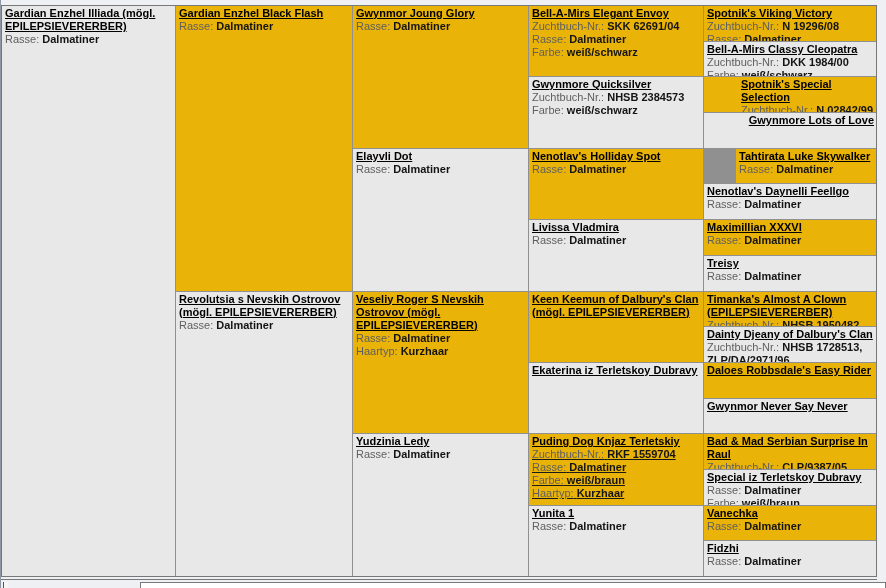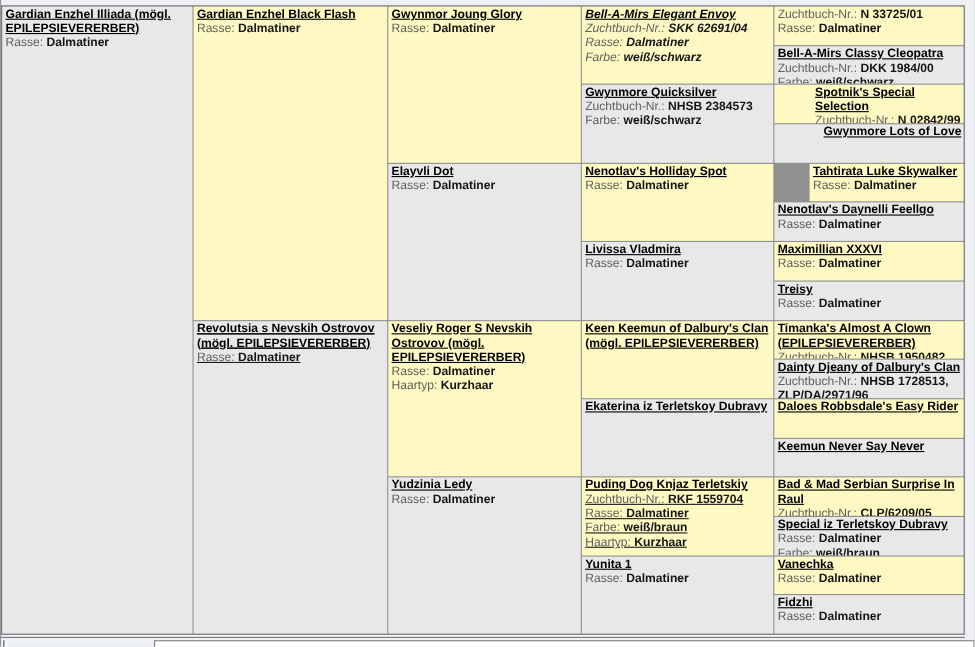--- a/index.html
+++ b/index.html
@@ -29,21 +29,21 @@
     background: #909090;          
     border: 1px solid #777777;
   }
   .cell {
     overflow: hidden;
     padding: 1px 2px 0 3px;
     font-size: 11px;
     line-height: 13px;
     color: #1a1a1a;
   }
-  .cell.white { background: #fef9c3; }
+  .cell.white { background: #eab308; }
   .cell.gray  { background: #e8e8e8; }
   .dog-name {
     font-weight: bold;
     text-decoration: underline;
     color: #000000;
     cursor: pointer;
   }
   .fld .lbl { color: #5f5f5f; font-weight: normal; }
   .fld .val { color: #141414; font-weight: bold; }
   .bottom-line {
@@ -75,42 +75,42 @@
   <div class="pedigree-wrap">
     <div class="pedigree" id="pedigree-grid">
         <div class="cell gray" style="grid-area: 1 / 1 / span 16;">
           <div><span class="dog-name">Gardian Enzhel Illiada (mögl. EPILEPSIEVERERBER)</span></div>
           <div class="fld"><span class="lbl">Rasse:</span> <span class="val">Dalmatiner</span></div>
         </div>
         <div class="cell white" style="grid-area: 1 / 2 / span 8;">
           <div><span class="dog-name">Gardian Enzhel Black Flash</span></div>
           <div class="fld"><span class="lbl">Rasse:</span> <span class="val">Dalmatiner</span></div>
         </div>
-        <div class="cell gray" style="grid-area: 9 / 2 / span 8; text-decoration: underline;">
+        <div class="cell gray" style="grid-area: 9 / 2 / span 8;">
           <div><span class="dog-name">Revolutsia s Nevskih Ostrovov (mögl. EPILEPSIEVERERBER)</span></div>
           <div class="fld"><span class="lbl">Rasse:</span> <span class="val">Dalmatiner</span></div>
         </div>
         <div class="cell white" style="grid-area: 1 / 3 / span 4;">
           <div><span class="dog-name">Gwynmor Joung Glory</span></div>
           <div class="fld"><span class="lbl">Rasse:</span> <span class="val">Dalmatiner</span></div>
         </div>
         <div class="cell gray" style="grid-area: 5 / 3 / span 4;">
           <div><span class="dog-name">Elayvli Dot</span></div>
           <div class="fld"><span class="lbl">Rasse:</span> <span class="val">Dalmatiner</span></div>
         </div>
         <div class="cell white" style="grid-area: 9 / 3 / span 4;">
           <div><span class="dog-name">Veseliy Roger S Nevskih Ostrovov (mögl. EPILEPSIEVERERBER)</span></div>
           <div class="fld"><span class="lbl">Rasse:</span> <span class="val">Dalmatiner</span></div>
           <div class="fld"><span class="lbl">Haartyp:</span> <span class="val">Kurzhaar</span></div>
         </div>
         <div class="cell gray" style="grid-area: 13 / 3 / span 4;">
           <div><span class="dog-name">Yudzinia Ledy</span></div>
           <div class="fld"><span class="lbl">Rasse:</span> <span class="val">Dalmatiner</span></div>
         </div>
-        <div class="cell white" style="grid-area: 1 / 4 / span 2; font-style: italic;">
+        <div class="cell white" style="grid-area: 1 / 4 / span 2;">
           <div><span class="dog-name">Bell-A-Mirs Elegant Envoy</span></div>
           <div class="fld"><span class="lbl">Zuchtbuch-Nr.:</span> <span class="val">SKK 62691/04</span></div>
           <div class="fld"><span class="lbl">Rasse:</span> <span class="val">Dalmatiner</span></div>
           <div class="fld"><span class="lbl">Farbe:</span> <span class="val">weiß/schwarz</span></div>
         </div>
         <div class="cell gray" style="grid-area: 3 / 4 / span 2;">
           <div><span class="dog-name">Gwynmore Quicksilver</span></div>
           <div class="fld"><span class="lbl">Zuchtbuch-Nr.:</span> <span class="val">NHSB 2384573</span></div>
           <div class="fld"><span class="lbl">Farbe:</span> <span class="val">weiß/schwarz</span></div>
         </div>
@@ -133,21 +133,22 @@
           <div class="fld"><span class="lbl">Zuchtbuch-Nr.:</span> <span class="val">RKF 1559704</span></div>
           <div class="fld"><span class="lbl">Rasse:</span> <span class="val">Dalmatiner</span></div>
           <div class="fld"><span class="lbl">Farbe:</span> <span class="val">weiß/braun</span></div>
           <div class="fld"><span class="lbl">Haartyp:</span> <span class="val">Kurzhaar</span></div>
         </div>
         <div class="cell gray" style="grid-area: 15 / 4 / span 2;">
           <div><span class="dog-name">Yunita 1</span></div>
           <div class="fld"><span class="lbl">Rasse:</span> <span class="val">Dalmatiner</span></div>
         </div>
         <div class="cell white" style="grid-area: 1 / 5 / span 1;">
-          <div class="fld"><span class="lbl">Zuchtbuch-Nr.:</span> <span class="val">N 33725/01</span></div>
+          <div><span class="dog-name">Spotnik's Viking Victory</span></div>
+          <div class="fld"><span class="lbl">Zuchtbuch-Nr.:</span> <span class="val">N 19296/08</span></div>
           <div class="fld"><span class="lbl">Rasse:</span> <span class="val">Dalmatiner</span></div>
         </div>
         <div class="cell gray" style="grid-area: 2 / 5 / span 1;">
           <div><span class="dog-name">Bell-A-Mirs Classy Cleopatra</span></div>
           <div class="fld"><span class="lbl">Zuchtbuch-Nr.:</span> <span class="val">DKK 1984/00</span></div>
           <div class="fld"><span class="lbl">Farbe:</span> <span class="val">weiß/schwarz</span></div>
         </div>
         <div class="cell white" style="grid-area: 3 / 5 / span 1; padding-left: 37px;">
           <div><span class="dog-name">Spotnik's Special Selection</span></div>
           <div class="fld"><span class="lbl">Zuchtbuch-Nr.:</span> <span class="val">N 02842/99</span></div>
@@ -177,25 +178,25 @@
           <div class="fld"><span class="lbl">Zuchtbuch-Nr.:</span> <span class="val">NHSB 1950482</span></div>
         </div>
         <div class="cell gray" style="grid-area: 10 / 5 / span 1;">
           <div><span class="dog-name">Dainty Djeany of Dalbury's Clan</span></div>
           <div class="fld"><span class="lbl">Zuchtbuch-Nr.:</span> <span class="val">NHSB 1728513, ZLP/DA/2971/96</span></div>
         </div>
         <div class="cell white" style="grid-area: 11 / 5 / span 1;">
           <div><span class="dog-name">Daloes Robbsdale's Easy Rider</span></div>
         </div>
         <div class="cell gray" style="grid-area: 12 / 5 / span 1;">
-          <div><span class="dog-name">Keemun Never Say Never</span></div>
+          <div><span class="dog-name">Gwynmor Never Say Never</span></div>
         </div>
         <div class="cell white" style="grid-area: 13 / 5 / span 1;">
           <div><span class="dog-name">Bad &amp; Mad Serbian Surprise In Raul</span></div>
-          <div class="fld"><span class="lbl">Zuchtbuch-Nr.:</span> <span class="val">CLP/6209/05</span></div>
+          <div class="fld"><span class="lbl">Zuchtbuch-Nr.:</span> <span class="val">CLP/9387/05</span></div>
         </div>
         <div class="cell gray" style="grid-area: 14 / 5 / span 1;">
           <div><span class="dog-name">Special iz Terletskoy Dubravy</span></div>
           <div class="fld"><span class="lbl">Rasse:</span> <span class="val">Dalmatiner</span></div>
           <div class="fld"><span class="lbl">Farbe:</span> <span class="val">weiß/braun</span></div>
         </div>
         <div class="cell white" style="grid-area: 15 / 5 / span 1;">
           <div><span class="dog-name">Vanechka</span></div>
           <div class="fld"><span class="lbl">Rasse:</span> <span class="val">Dalmatiner</span></div>
         </div>

